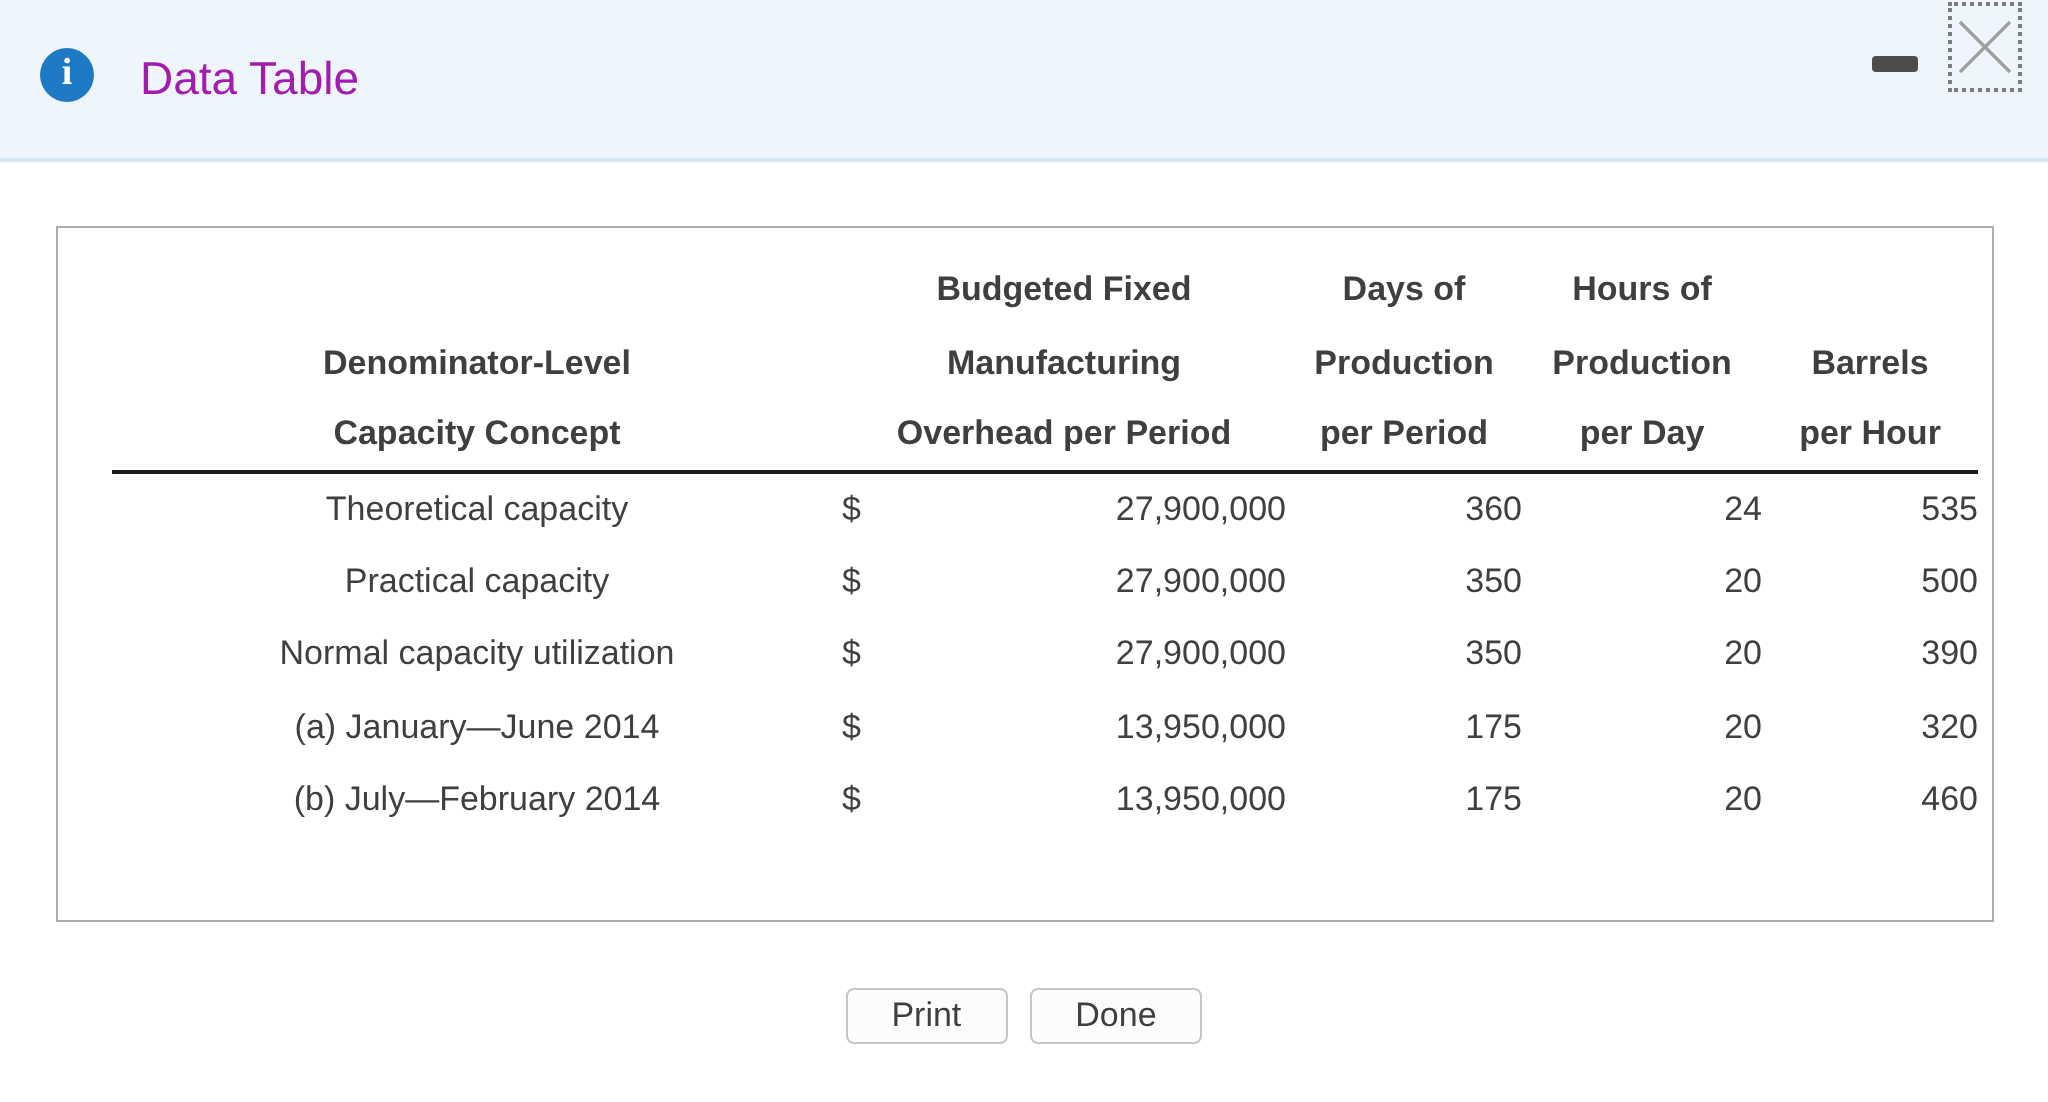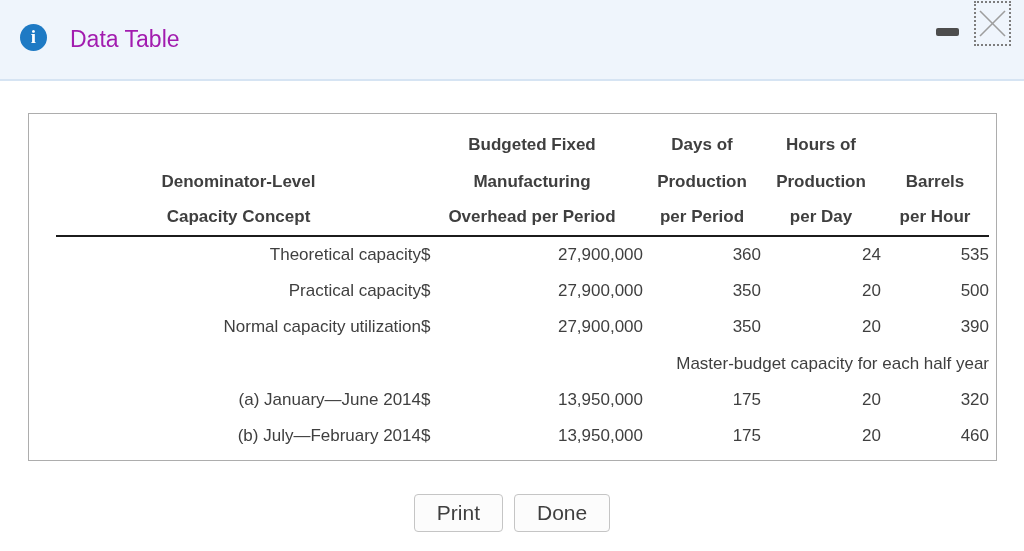--- a/index.html
+++ b/index.html
@@ -86,42 +86,42 @@
     white-space: nowrap;
     overflow: visible;
   }
   table.data-table th {
     font-weight: bold;
     text-align: center;
   }
   tr.header-underline th {
     border-bottom: 2px solid #1c1c1c;
   }
-  td.cell-label { text-align: right; padding-left: 6px; }
+  td.cell-label { text-align: center; padding-left: 6px; }
   td.cell-currency { text-align: left; padding-left: 2px; }
   td.cell-amount { text-align: right; padding-right: 54px; }
   td.cell-center { text-align: right; }
 
   
   .footer-buttons {
     position: absolute;
     left: 0; top: 494px;
     width: 1024px;
     display: flex;
     justify-content: center;
     gap: 11px;
   }
   .dialog-button {
-    height: 38px;
+    height: 28px;
     padding: 0 22px;
     background: #fcfcfc;
     border: 1px solid #c5c5c5;
     border-radius: 4px;
     font-family: "Liberation Sans", sans-serif;
-    font-size: 21px;
+    font-size: 17px;
     color: #3f3f3f;
     cursor: pointer;
   }
 </style>
 </head>
 <body>
 
 <div class="titlebar">
   <div class="info-icon">i</div>
   <div class="window-title">Data Table</div>
@@ -186,23 +186,20 @@
       </tr>
       <tr>
         <td class="cell-label">Normal capacity utilization</td>
         <td class="cell-currency">$</td>
         <td class="cell-amount">27,900,000</td>
         <td class="cell-center">350</td>
         <td class="cell-center">20</td>
         <td class="cell-center">390</td>
       </tr>
       <tr>
-        <td class="cell-label" colspan="6">Master-budget capacity for each half year</td>
-      </tr>
-      <tr>
         <td class="cell-label">(a) January—June 2014</td>
         <td class="cell-currency">$</td>
         <td class="cell-amount">13,950,000</td>
         <td class="cell-center">175</td>
         <td class="cell-center">20</td>
         <td class="cell-center">320</td>
       </tr>
       <tr>
         <td class="cell-label">(b) July—February 2014</td>
         <td class="cell-currency">$</td>

